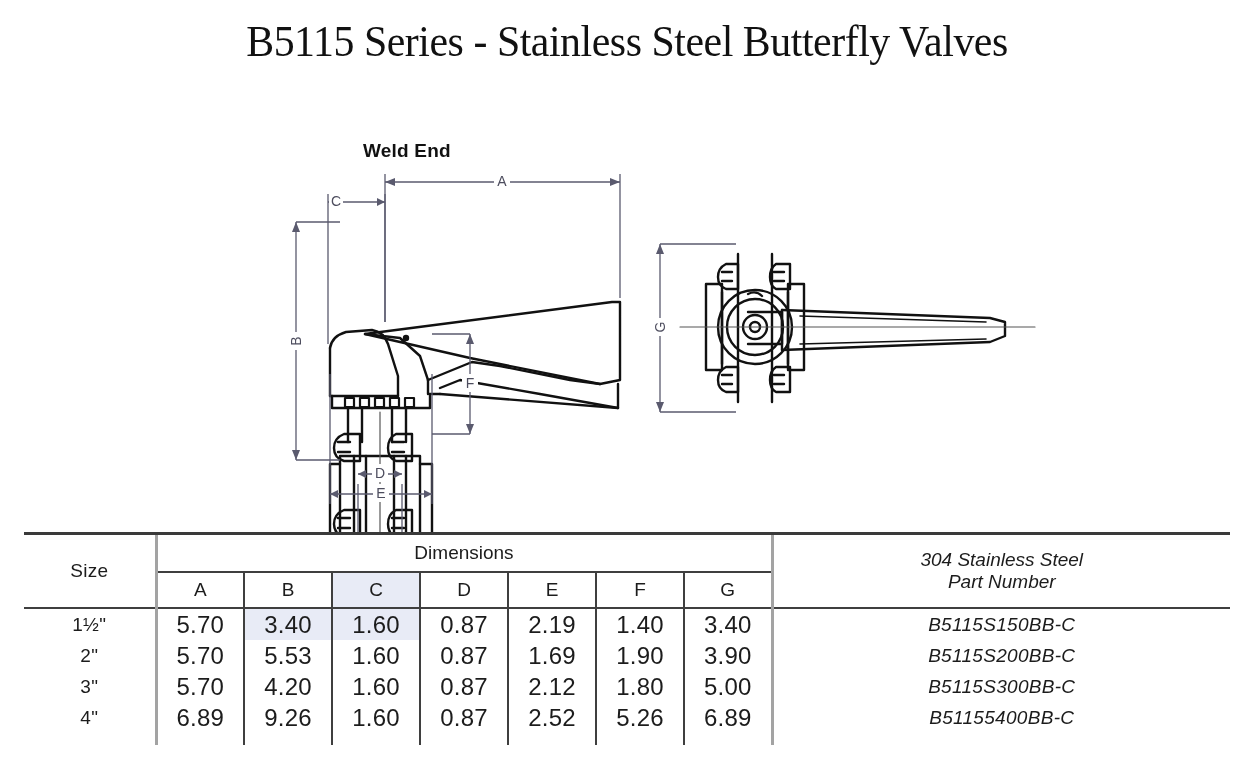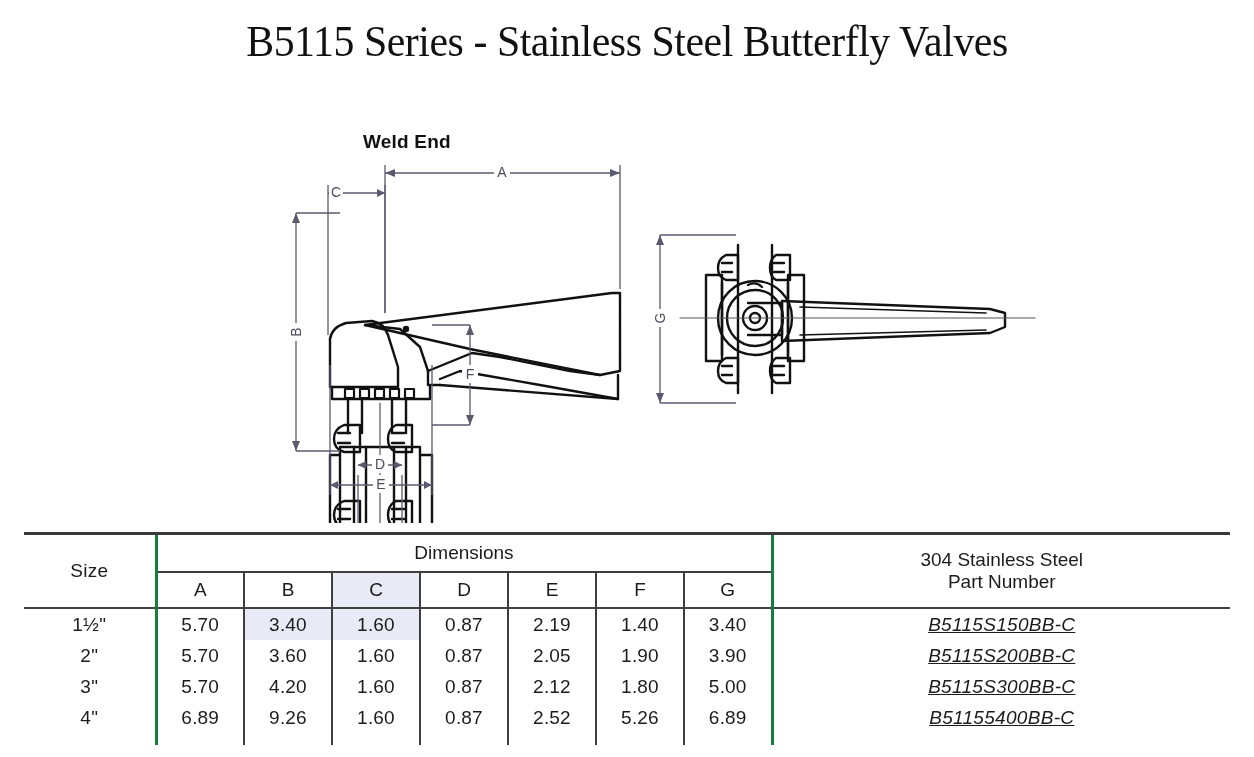--- a/index.html
+++ b/index.html
@@ -29,21 +29,21 @@
     color: #111111;
     letter-spacing: -0.5px;
     transform: scaleX(0.93);
     transform-origin: center top;
     white-space: nowrap;
   }
 
   
   .drawings {
     position: absolute;
-    top: 103px;
+    top: 112px;
     left: 0;
     width: 1174px;
     height: 420px;
   }
   .drawing-svg { display: block; }
   .view-label {
     position: absolute;
     font-family: "Liberation Sans", sans-serif;
     font-weight: bold;
     font-size: 19px;
@@ -75,44 +75,44 @@
   }
   .rule-top td {
     border-top: 3px solid #3a3a3a;
   }
   .hdr-row1 td { height: 36px; }
   .hdr-row2 td { height: 34px; }
   .data-row td { height: 31px; }
 
   
   .vsep { border-left: 2px solid #3f3f3f; }
-  .vsep-thick { border-left: 3px solid #15803d; }
+  .vsep-thick { border-left: 3px solid #a3a3a3; }
 
   td.size-cell {
     font-size: 19px;
     letter-spacing: 0.3px;
   }
   td.dim-head {
     font-size: 19px;
   }
   td.col-letter {
     font-size: 19px;
   }
   td.num {
-    font-size: 19px;
+    font-size: 24px;
     letter-spacing: 0.2px;
   }
   td.pn {
     font-style: italic;
     font-weight: bold;
     font-size: 19px;
     letter-spacing: 0.3px;
-    text-decoration: underline;
   }
   td.pn-head-1 {
+    font-style: italic;
     font-size: 19px;
   }
   .hl { background: #e8ebf6 !important; }
 
   .sep-line-under-head {
     border-bottom: 2px solid #3f3f3f;
   }
 </style>
 </head>
 <body>
@@ -334,24 +334,24 @@
         <td class="num vsep">0.87</td>
         <td class="num vsep">2.19</td>
         <td class="num vsep">1.40</td>
         <td class="num vsep">3.40</td>
         <td class="pn vsep-thick">B5115S150BB-C</td>
       </tr>
 
       <tr class="data-row">
         <td class="size-cell">2"</td>
         <td class="num vsep-thick">5.70</td>
-        <td class="num vsep">3.60</td>
+        <td class="num vsep">5.53</td>
         <td class="num vsep">1.60</td>
         <td class="num vsep">0.87</td>
-        <td class="num vsep">2.05</td>
+        <td class="num vsep">1.69</td>
         <td class="num vsep">1.90</td>
         <td class="num vsep">3.90</td>
         <td class="pn vsep-thick">B5115S200BB-C</td>
       </tr>
 
       <tr class="data-row">
         <td class="size-cell">3"</td>
         <td class="num vsep-thick">5.70</td>
         <td class="num vsep">4.20</td>
         <td class="num vsep">1.60</td>

